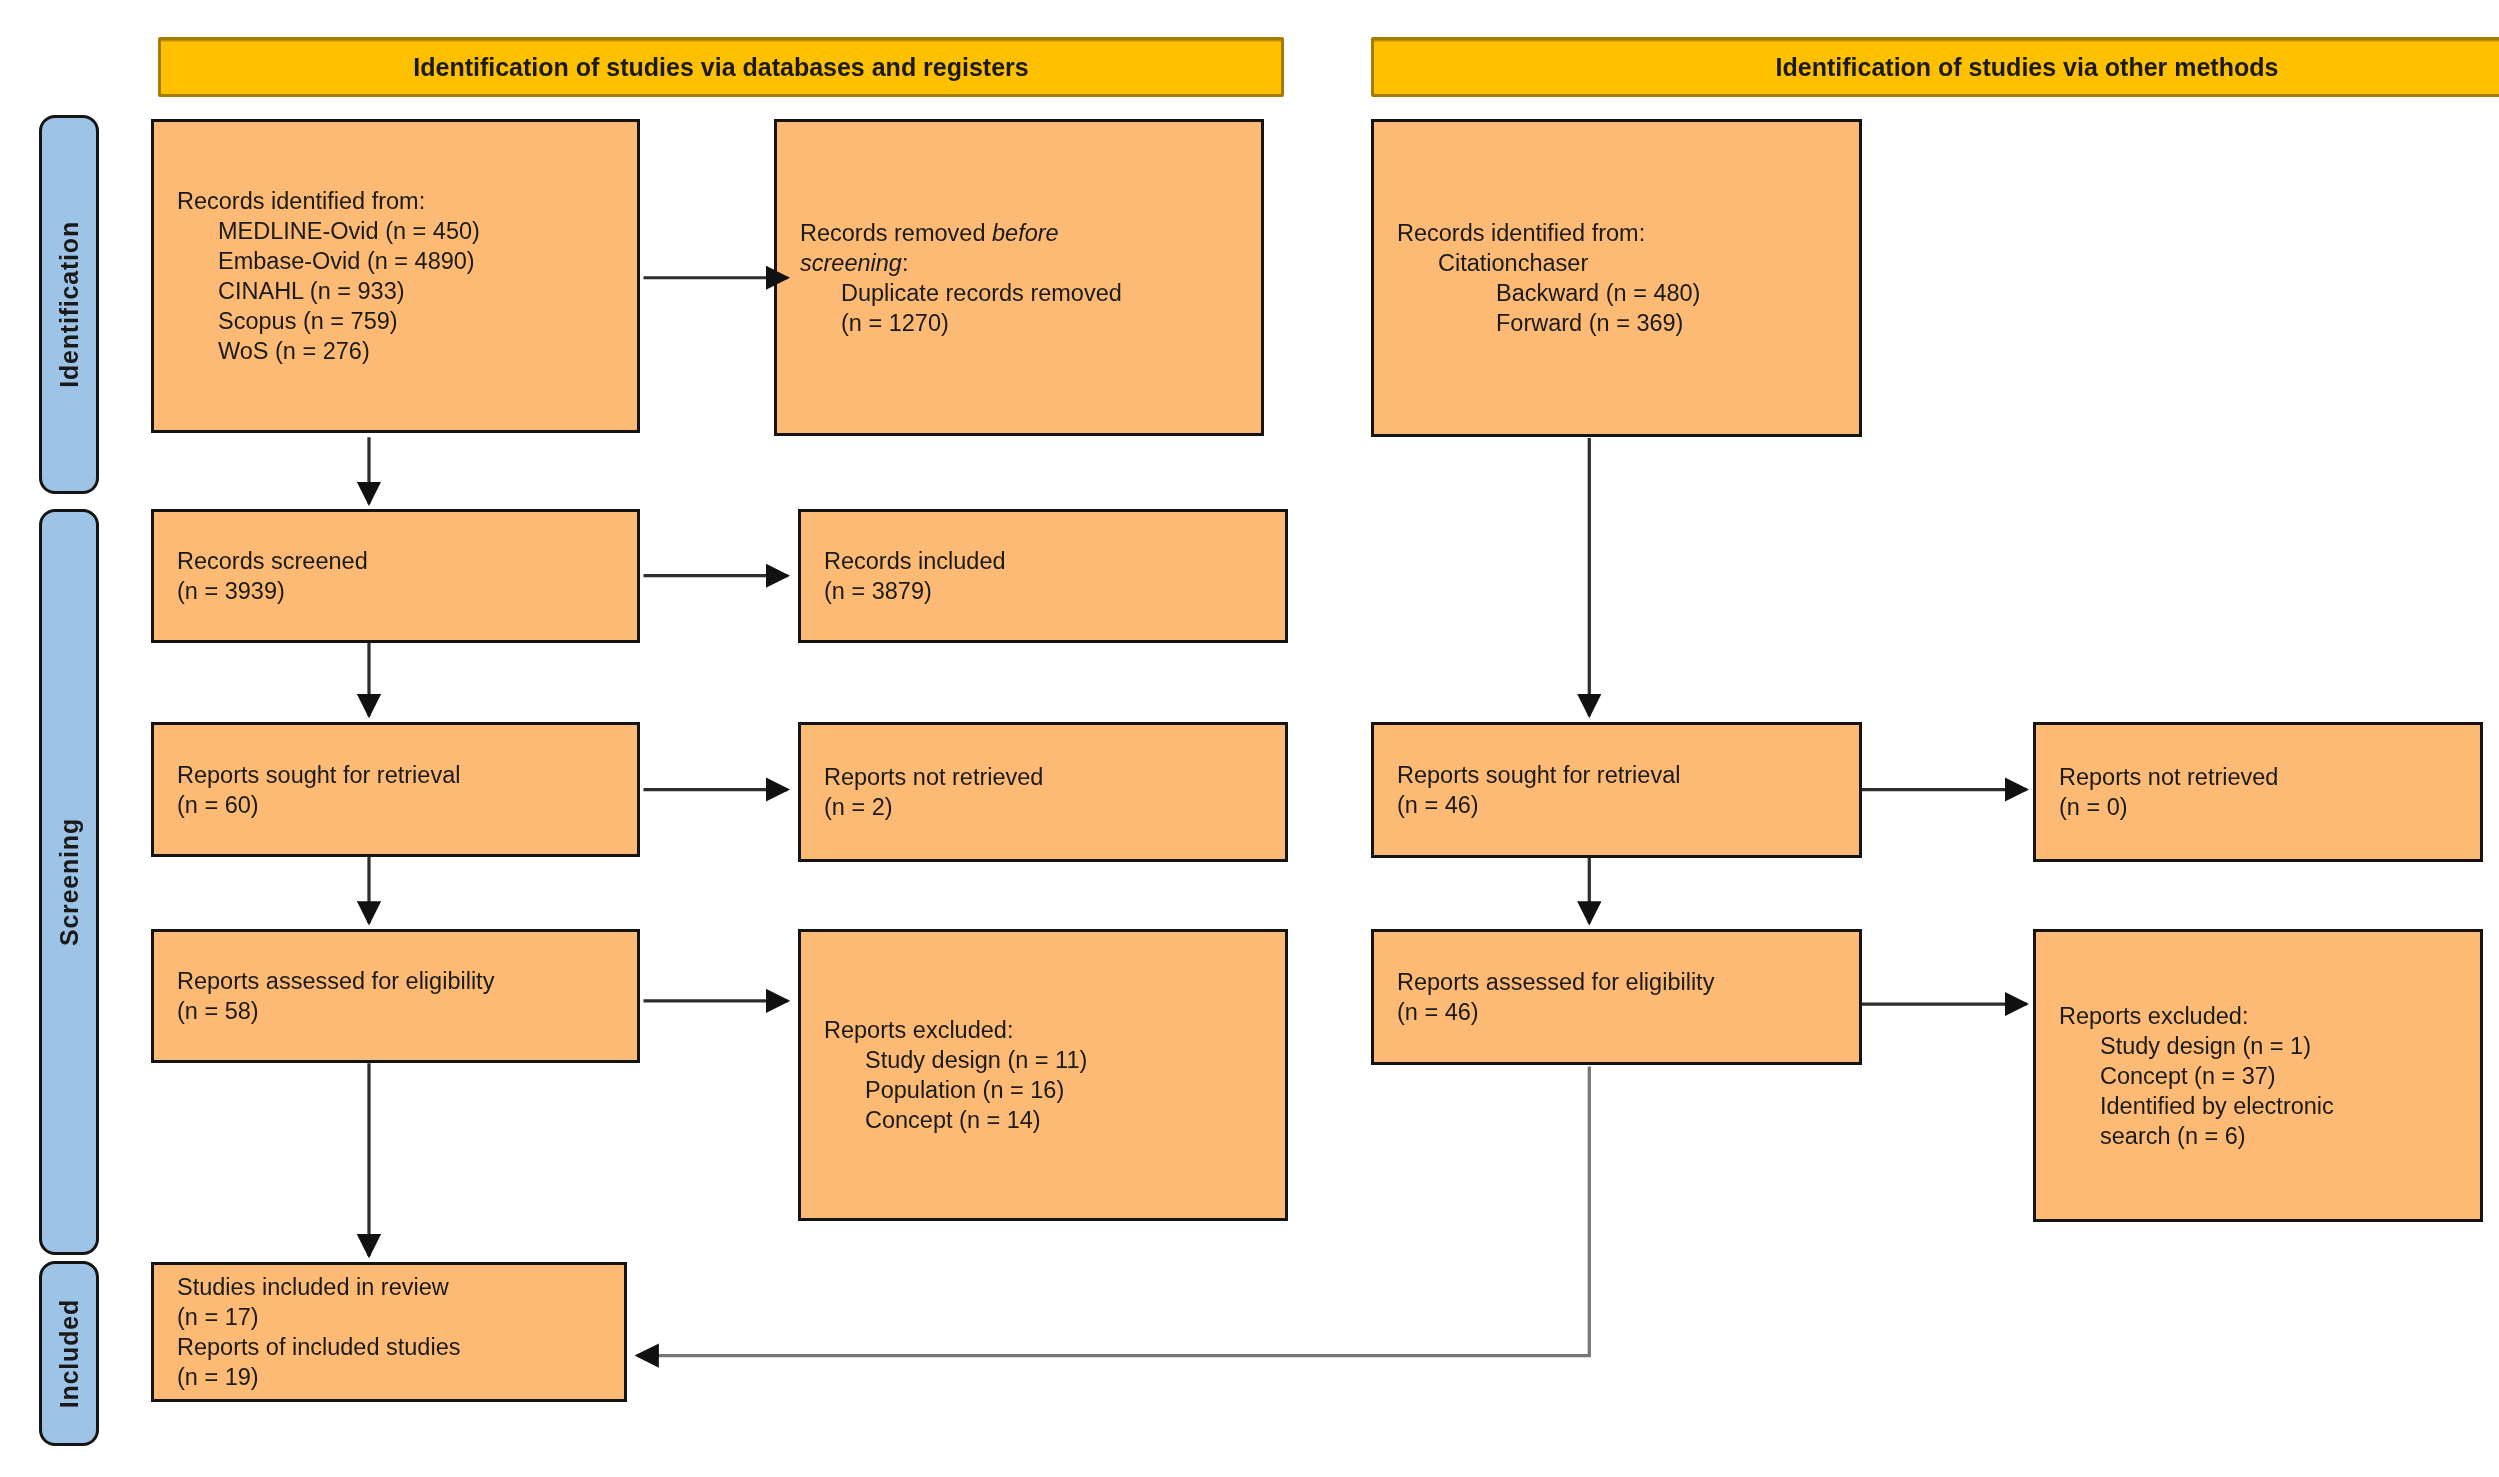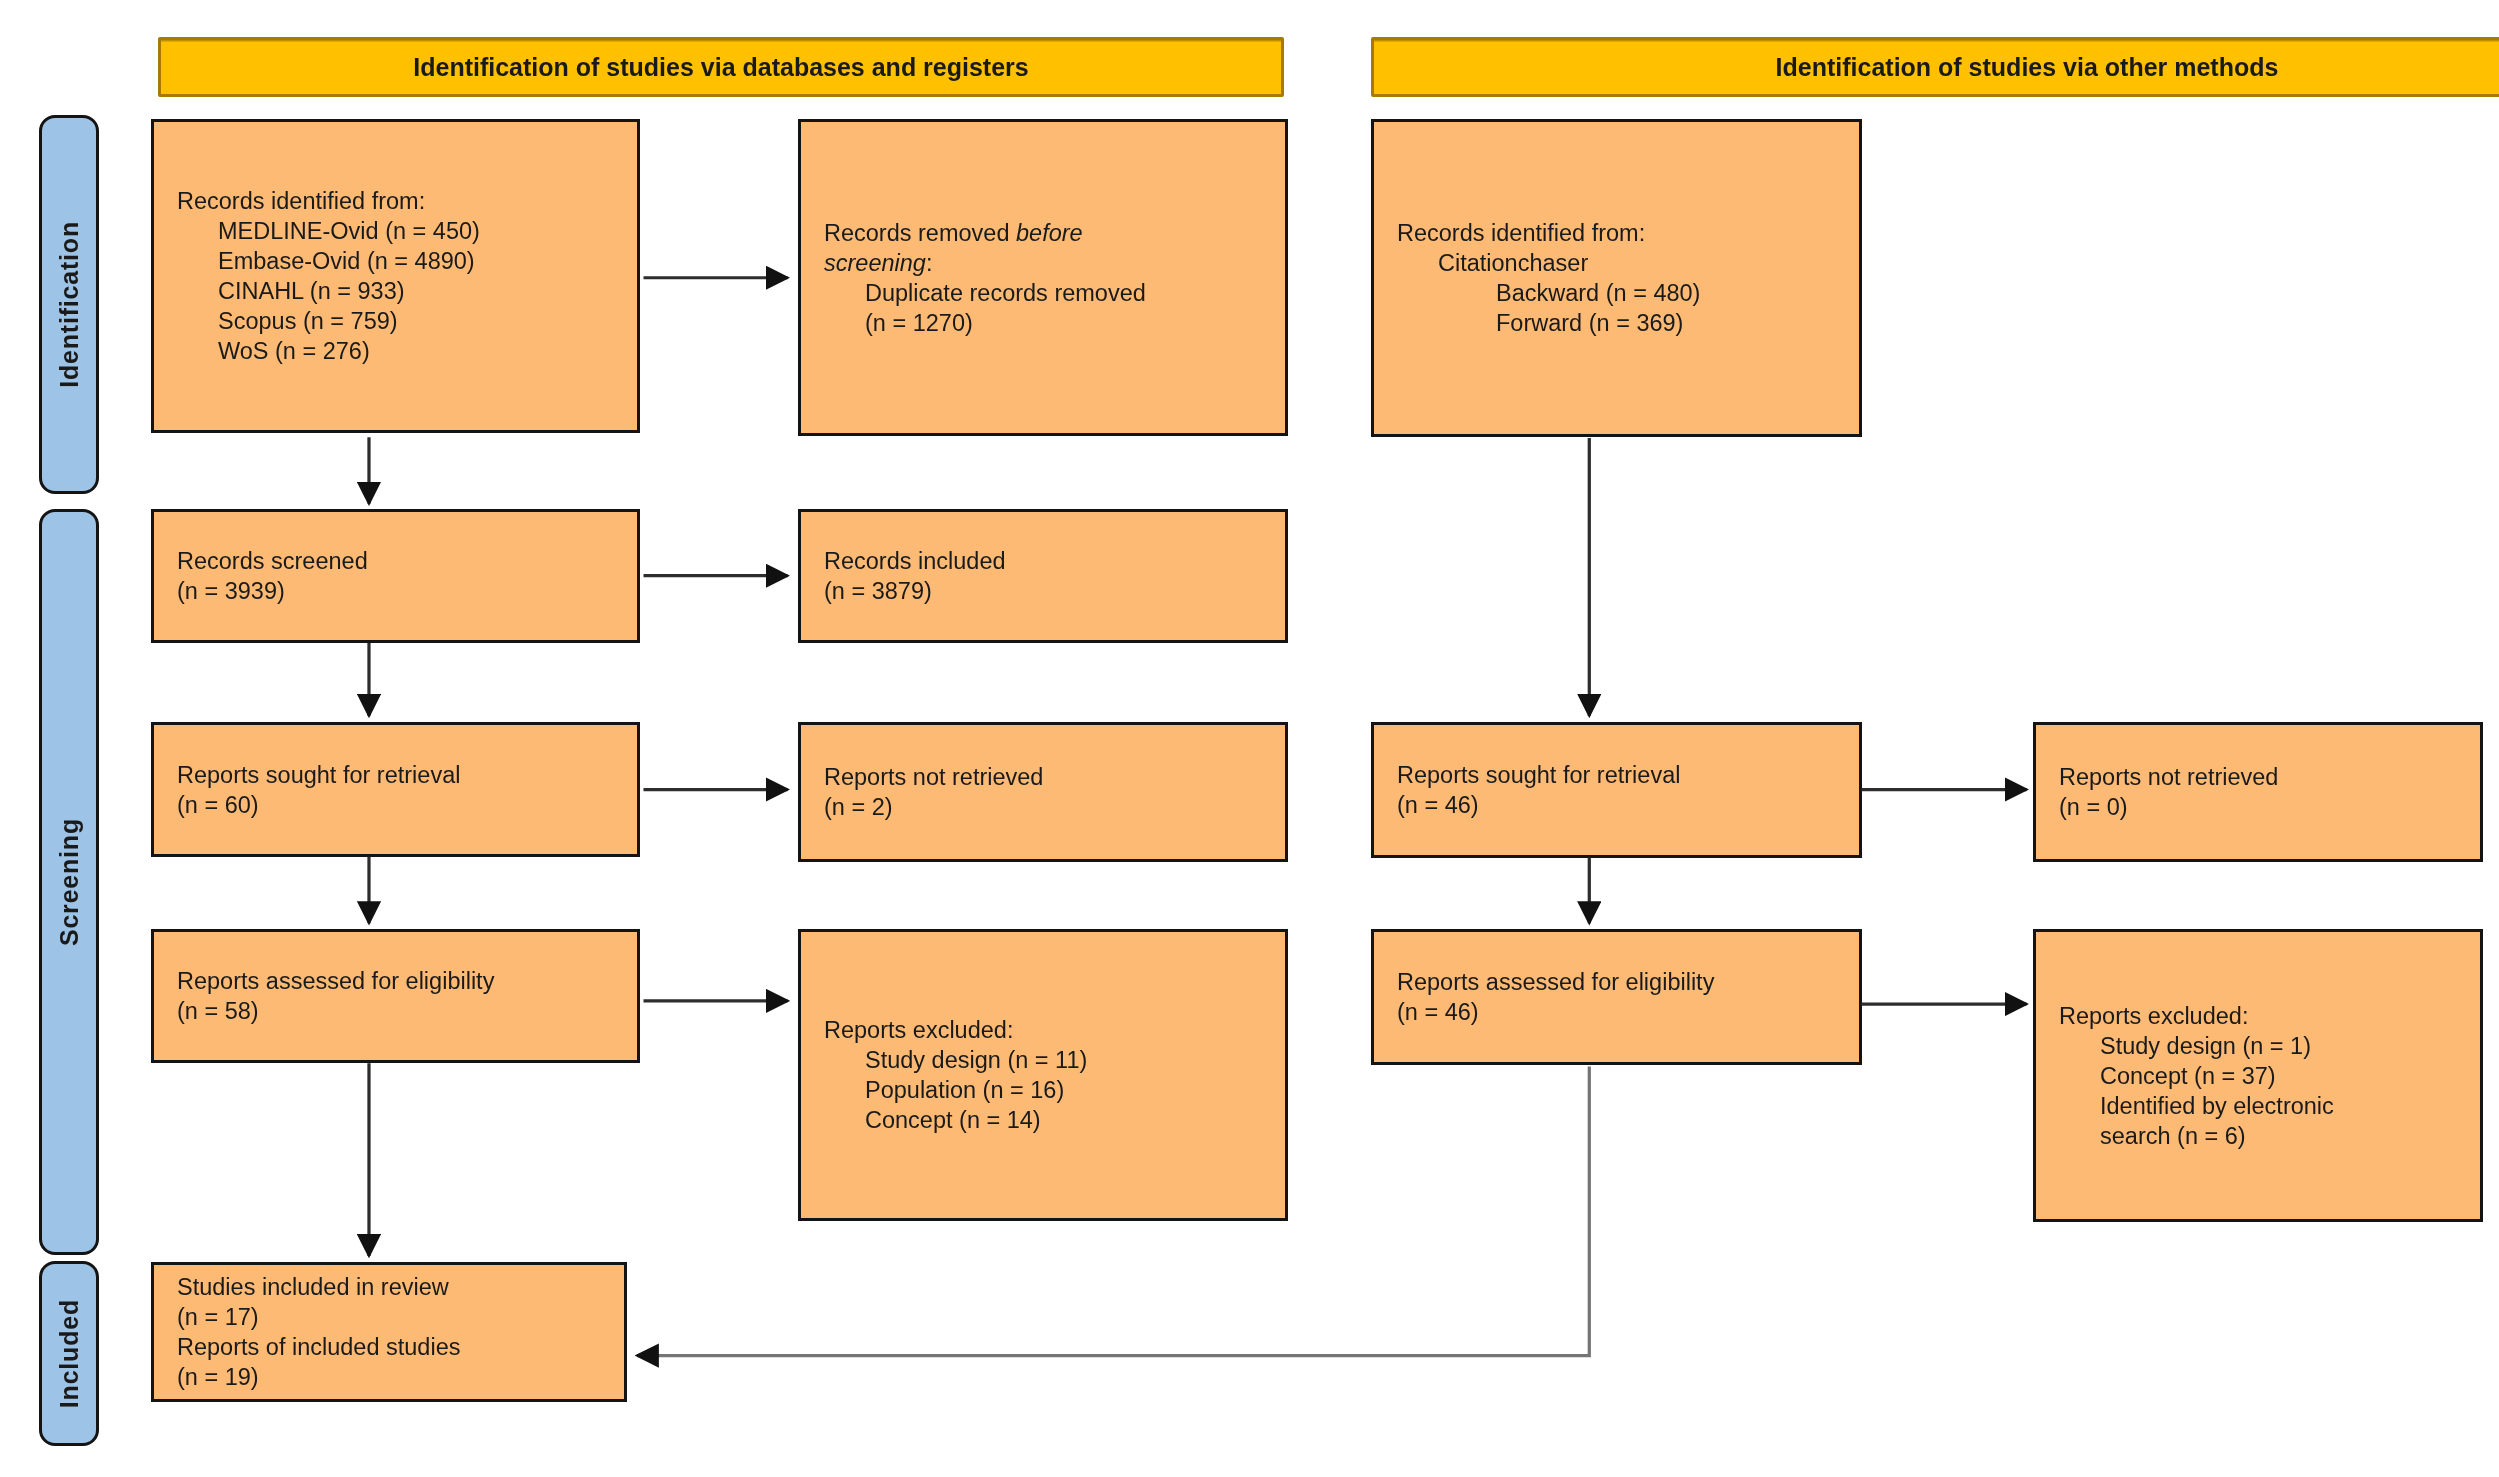--- a/index.html
+++ b/index.html
@@ -50,21 +50,21 @@
     display:flex;flex-direction:column;justify-content:center;
     padding:9.7px 13px 9.7px 23px;
     font-size:23.5px;line-height:30px;
   }
   .box .line{white-space:nowrap}
   .box .ind1{padding-left:41px}
   .box .ind2{padding-left:99px}
   .box em{font-style:italic}
 
   #db-records-identified{left:151px;top:119px;width:489px;height:314px}
-  #records-removed{left:798px;top:119px;width:490px;height:317px}
+  #records-removed{left:774px;top:119px;width:490px;height:317px}
   #other-records-identified{left:1371px;top:119px;width:491px;height:318px}
   #records-screened{left:151px;top:509px;width:489px;height:134px}
   #records-excluded{left:798px;top:509px;width:490px;height:134px}
   #db-reports-sought{left:151px;top:722px;width:489px;height:135px}
   #db-reports-not-retrieved{left:798px;top:722px;width:490px;height:140px}
   #other-reports-sought{left:1371px;top:722px;width:491px;height:136px}
   #other-reports-not-retrieved{left:2033px;top:722px;width:450px;height:140px}
   #db-reports-assessed{left:151px;top:929px;width:489px;height:134px}
   #db-reports-excluded{left:798px;top:929px;width:490px;height:292px}
   #other-reports-assessed{left:1371px;top:929px;width:491px;height:136px}

